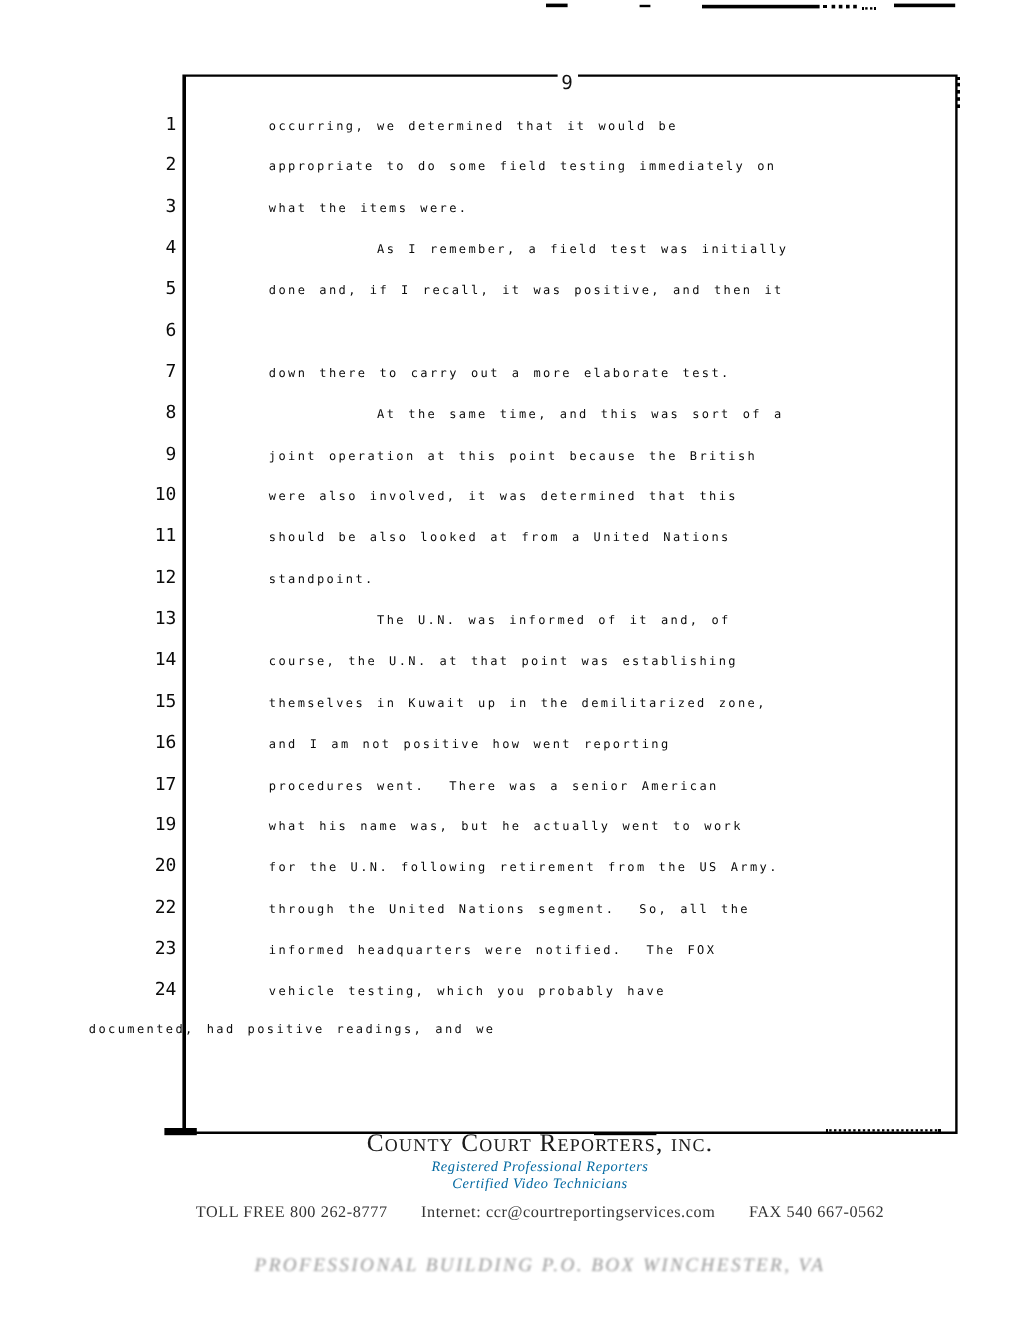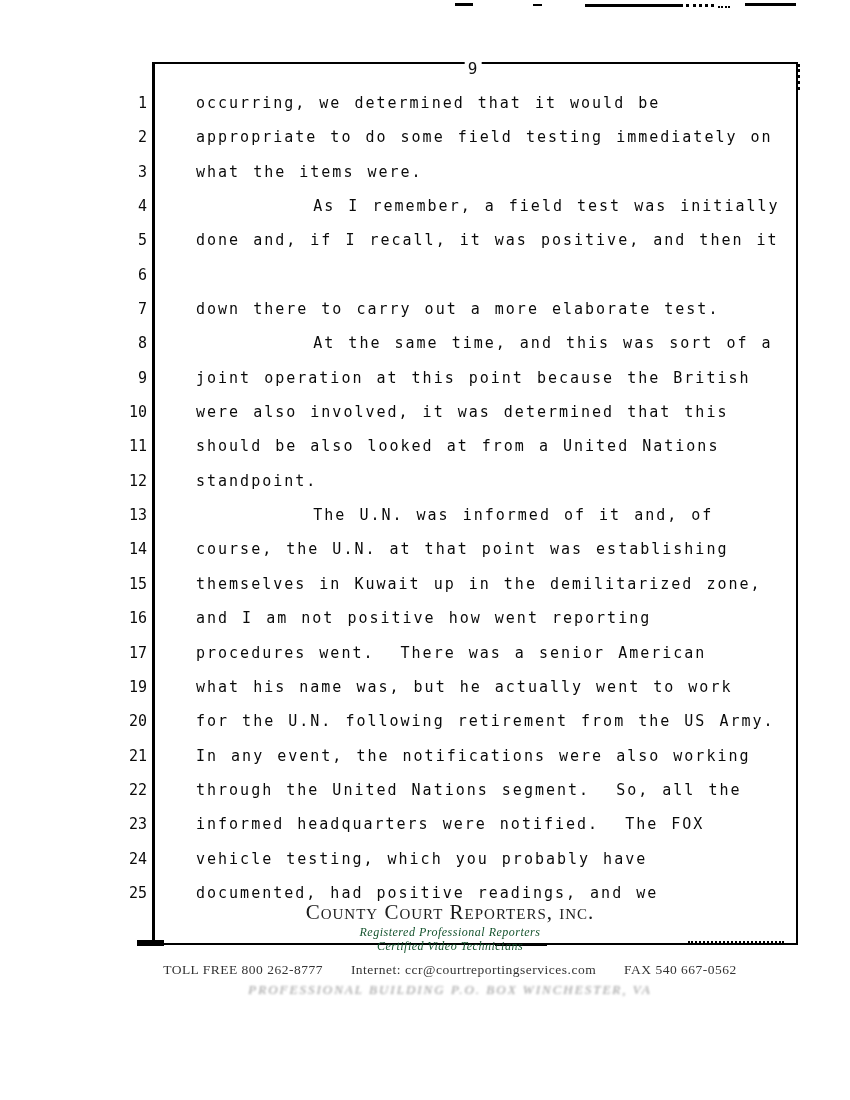--- a/index.html
+++ b/index.html
@@ -45,44 +45,44 @@
   .t-row{
     display:flex;align-items:baseline;
     height:34.35px;line-height:34.35px;
     font-family:"DejaVu Sans Mono",monospace;
   }
   .t-no{
     width:150px;text-align:right;padding-right:3px;box-sizing:border-box;
     font-size:15px;color:#0a0a0a;flex:0 0 auto;
   }
   .t-text{
-    margin-left:46px;white-space:pre;
-    font-size:15px;letter-spacing:2px;word-spacing:2px;color:#0a0a0a;
+    margin-left:74px;white-space:pre;
+    font-size:10px;letter-spacing:2px;word-spacing:2px;color:#0a0a0a;
   }
 
   
   .footer{
-    position:absolute;left:50px;top:900px;width:800px;text-align:center;
+    position:absolute;left:50px;top:940px;width:800px;text-align:center;
     font-family:"Liberation Serif",serif;color:#222;
   }
   .f-company{
     font-variant:small-caps;font-size:21px;letter-spacing:1px;
     color:#1c1c1c;filter:blur(0.2px);
   }
   .f-tagline{
-    font-style:italic;font-size:12px;color:#14532d;line-height:14px;
+    font-style:italic;font-size:12px;color:#0369a1;line-height:14px;
     filter:blur(0.45px);letter-spacing:0.5px;
   }
   .f-contact{
     margin-top:9px;font-size:13.5px;color:#333;filter:blur(0.3px);
     letter-spacing:0.5px;
   }
   .f-contact span{margin:16px 12px;}
   .f-address{
-    margin-top:4px;font-style:italic;font-size:13px;color:#979797;
+    margin-top:28px;font-style:italic;font-size:16px;color:#979797;
     letter-spacing:2px;filter:blur(0.8px);
   }
 </style>
 </head>
 <body>
 
 <div class="artifact a1"></div>
 <div class="artifact a2"></div>
 <div class="artifact a3"></div>
 <div class="artifact a4"></div>
@@ -167,37 +167,32 @@
     </div>
     <div class="t-row">
       <span class="t-no">19</span>
       <span class="t-text">what his name was, but he actually went to work</span>
     </div>
     <div class="t-row">
       <span class="t-no">20</span>
       <span class="t-text">for the U.N. following retirement from the US Army.</span>
     </div>
     <div class="t-row">
-      <span class="t-no">21</span>
-      <span class="t-text">In any event, the notifications were also working</span>
-    </div>
-    <div class="t-row">
       <span class="t-no">22</span>
       <span class="t-text">through the United Nations segment.  So, all the</span>
     </div>
     <div class="t-row">
       <span class="t-no">23</span>
       <span class="t-text">informed headquarters were notified.  The FOX</span>
     </div>
     <div class="t-row">
       <span class="t-no">24</span>
       <span class="t-text">vehicle testing, which you probably have</span>
     </div>
     <div class="t-row">
-      <span class="t-no">25</span>
       <span class="t-text">documented, had positive readings, and we</span>
     </div>
   </div>
 
 <div class="footer">
   <div class="f-company">County Court Reporters, inc.</div>
   <div class="f-tagline">Registered Professional Reporters</div>
   <div class="f-tagline">Certified Video Technicians</div>
   <div class="f-contact">
     <span>TOLL FREE   800 262-8777</span>

